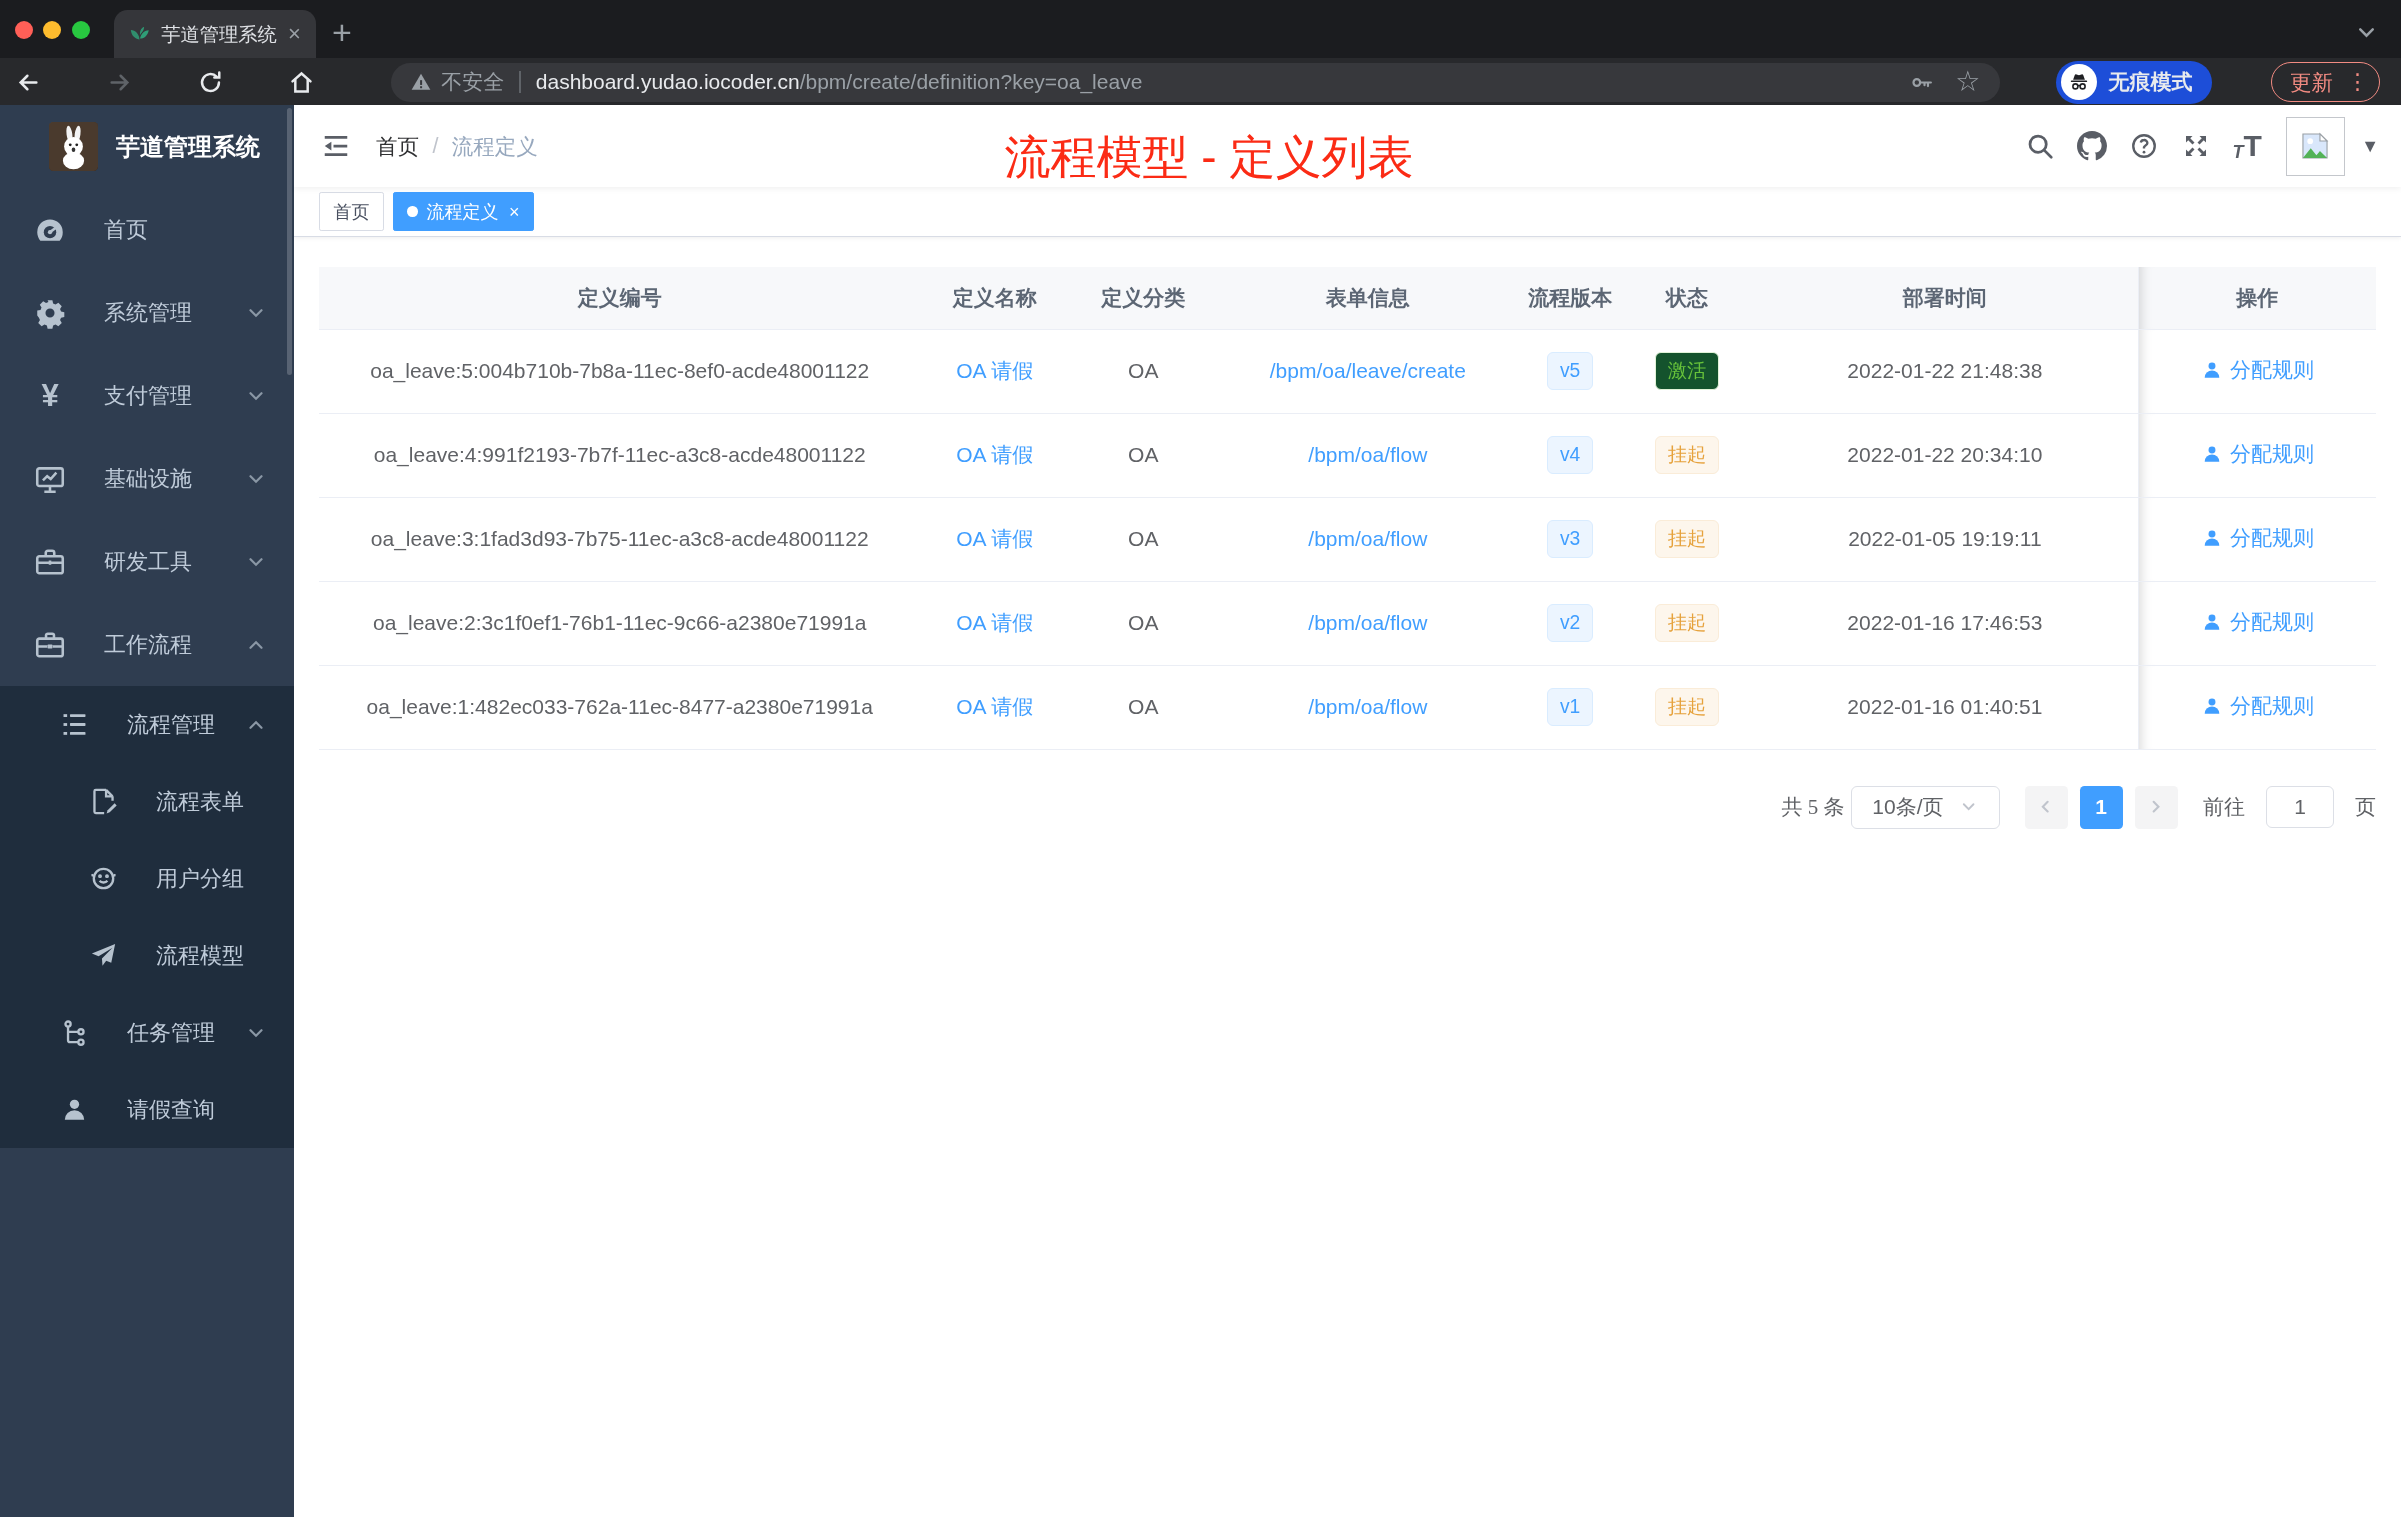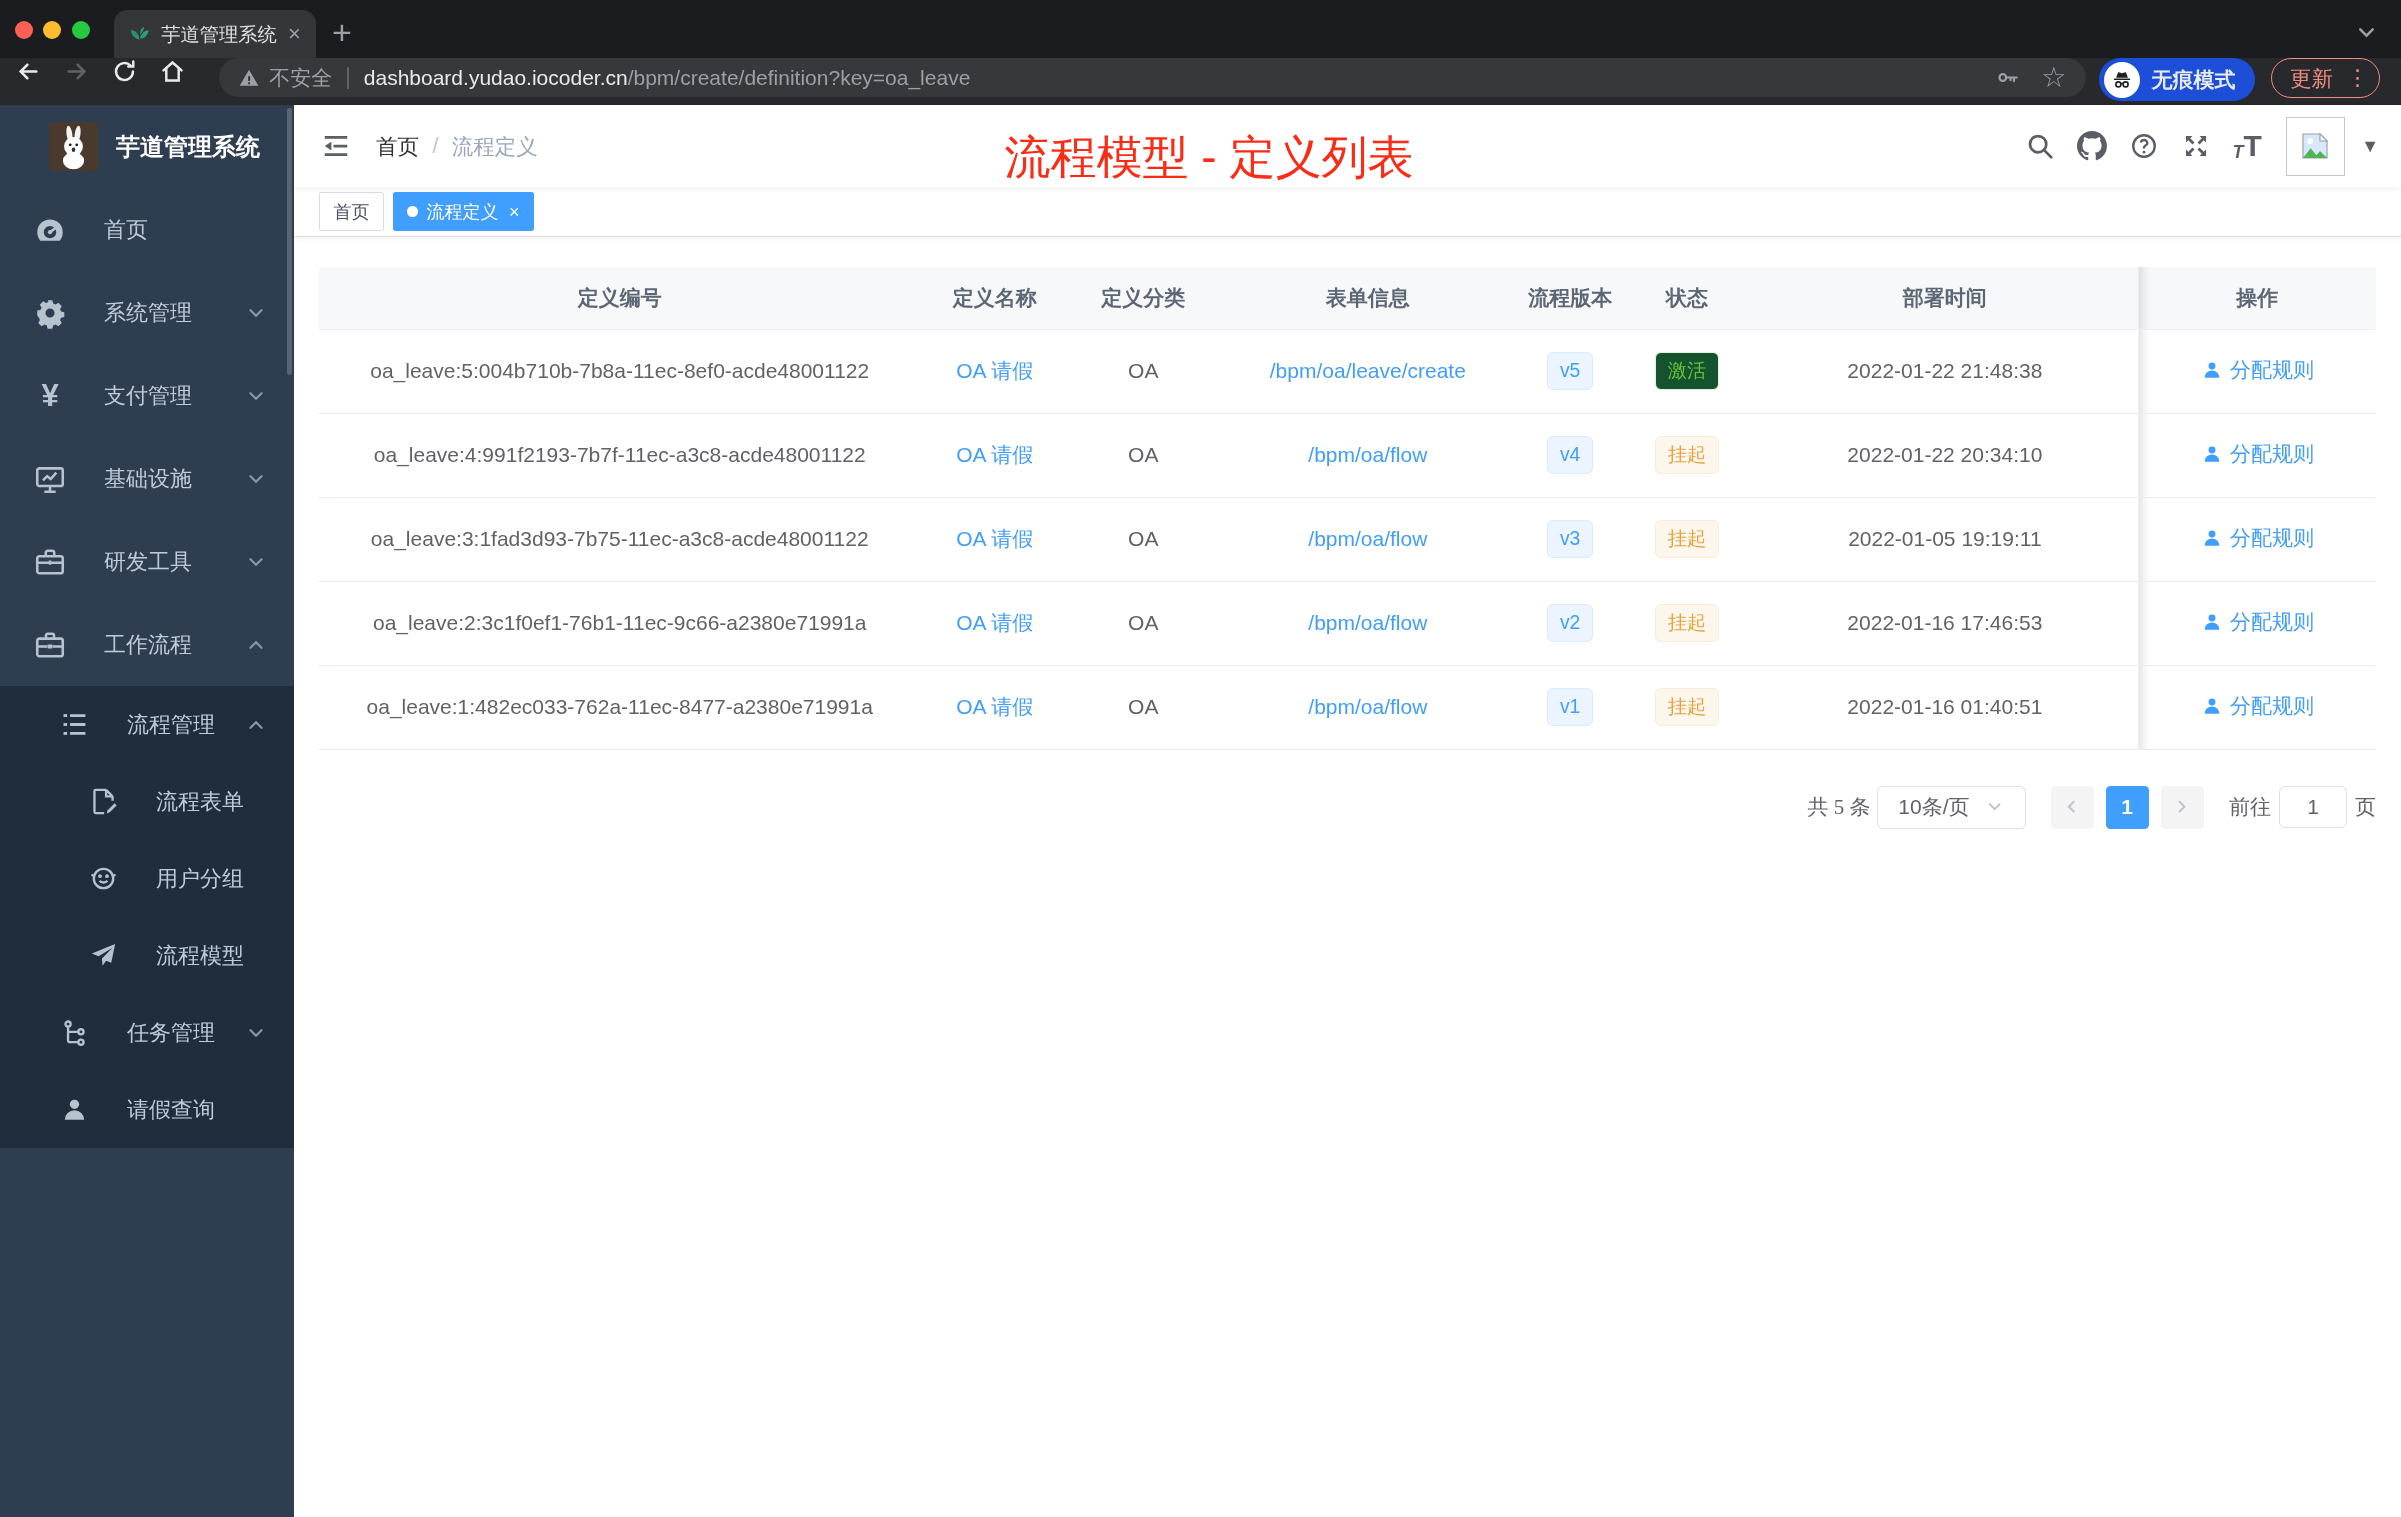--- a/index.html
+++ b/index.html
@@ -15,21 +15,21 @@
   .light { width: 18px; height: 18px; border-radius: 50%; }
   .light.red { background: #ff5f57; } .light.yellow { background: #febc2e; } .light.green { background: #28c840; }
   .tab { margin-left: 24px; width: 202px; height: 48px; background: #35363a; border-radius: 13.4px 13.4px 0 0;
          display: flex; align-items: center; padding: 0 15px; }
   .tab-title { flex: 1; font-size: 19.3px; color: #dfe1e5; margin-left: 10.4px; white-space: nowrap; overflow: hidden; }
   .tab-close { color: #9aa0a6; font-size: 22px; line-height: 1; }
   .newtab { color: #9aa0a6; font-size: 34px; font-weight: 300; margin: 0 0 9px 16.3px; line-height: 1; }
   .tabsearch { margin-left: auto; margin-right: 22px; margin-bottom: 13.4px; color: #9aa0a6; }
 
   
-  .toolbar { height: 48px; background: #28292c; display: flex; align-items: flex-start; padding: 0 21px 0 15px; }
+  .toolbar { height: 48px; background: #28292c; display: flex; align-items: center; padding: 0 21px 0 15px; gap: 43px; }
   .navbtn { width: 27px; height: 27px; margin-right: 21px; color: #e8eaed; flex-shrink: 0; }
   .navbtn.disabled { color: #5f6368; }
   .omnibox { flex: 1; height: 39px; background: #37383c; border-radius: 19.3px; display: flex; align-items: center;
              padding: 0 19.3px; margin: 0 13.4px 0 12px; min-width: 0; }
   .omni-warn { width: 22px; height: 22px; flex-shrink: 0; }
   .omni-label { color: #9aa0a6; font-size: 21px; margin-left: 9px; white-space: nowrap; }
   .omni-div { width: 1.5px; height: 22px; background: #5f6368; margin: 0 15px; }
   .omni-host { color: #e8eaed; font-size: 21px; white-space: nowrap; }
   .omni-path { color: #9aa0a6; font-size: 21px; white-space: nowrap; overflow: hidden; }
   .omni-spacer { flex: 1; }
@@ -109,21 +109,21 @@
 
   .pagination { display: flex; align-items: center; justify-content: flex-end; margin-top: 36px; font-size: 21px; color: #606266; }
   .pg-total { margin-right: 6px; font-family: Liberation Serif, serif; }
   .page-size { width: 149px; height: 43px; border: 1.5px solid #dcdfe6; border-radius: 6px; display: flex;
                align-items: center; justify-content: center; gap: 15px; margin-right: 25px; background: #fff; }
   .ps-caret { width: 19.3px; height: 19.3px; color: #c0c4cc; }
   .pg-btn { width: 43px; height: 43px; border-radius: 4.5px; background: #f4f4f5; color: #c0c4cc; display: flex;
             align-items: center; justify-content: center; margin-right: 12px; cursor: pointer; }
   .pg-btn svg { width: 19.3px; height: 19.3px; }
   .pg-btn.active { background: #409eff; color: #fff; font-weight: 600; font-size: 21px; }
-  .pg-goto { margin-left: 13.4px; display: flex; align-items: center; gap: 8px; }
+  .pg-goto { margin-left: 13.4px; display: flex; align-items: center; gap: 21px; }
   .goto-input { width: 68px; height: 42px; border: 1.5px solid #dcdfe6; border-radius: 6px; text-align: center;
                 font-size: 21px; color: #606266; background: #fff; font-family: inherit; }
 </style>
 </head>
 <body>
 
 <div class="browser">
 
   <div class="tabstrip">
     <div class="lights">

